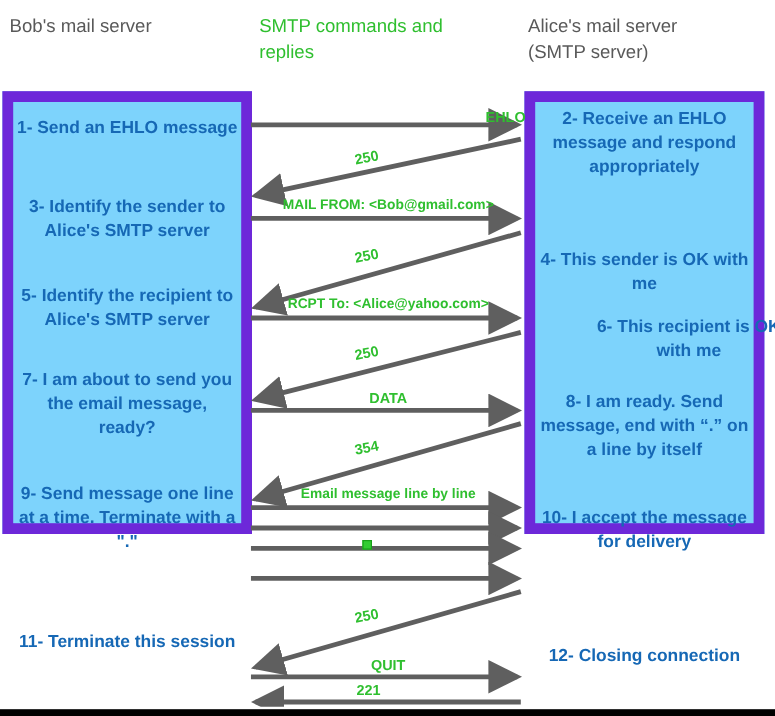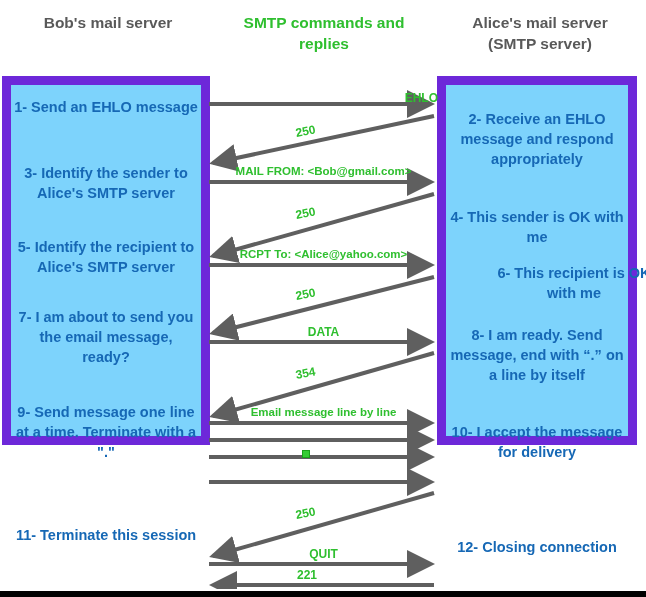--- a/index.html
+++ b/index.html
@@ -7,22 +7,21 @@
     width: 646px; height: 597px;
     background: #ffffff;
     font-family: "Liberation Sans", sans-serif;
     overflow: hidden;
   }
   #root { position: relative; width: 646px; height: 597px; background:#fff; }
 
   
   .heading {
     position: absolute;
-    text-align: center;
-    font-weight: bold;
+    font-weight: normal;
     font-size: 15.5px;
     line-height: 21px;
   }
   #head-left   { left: 8px;   top: 12px; width: 200px; color: #595959; }
   #head-mid    { left: 216px; top: 12px; width: 216px; color: #2fbf2f; }
   #head-right  { left: 440px; top: 12px; width: 200px; color: #595959; }
 
   
   .panel {
     position: absolute;
@@ -49,21 +48,21 @@
 
   
   #s1  { top: 12px; }
   #s3  { top: 78px; }
   #s5  { top: 152px; }
   #s7  { top: 222px; }
   #s9  { top: 317px; }
   #s11 { top: 440px; }
 
   
-  #s2  { top: 24px; }
+  #s2  { top: 4px; }
   #s4  { top: 122px; }
   #s6  { top: 178px; margin-left: 37px; }
   #s8  { top: 240px; }
   #s10 { top: 337px; }
   #s12 { top: 452px; }
 
   
   #lane {
     position: absolute;
     left: 209px; top: 76px;

